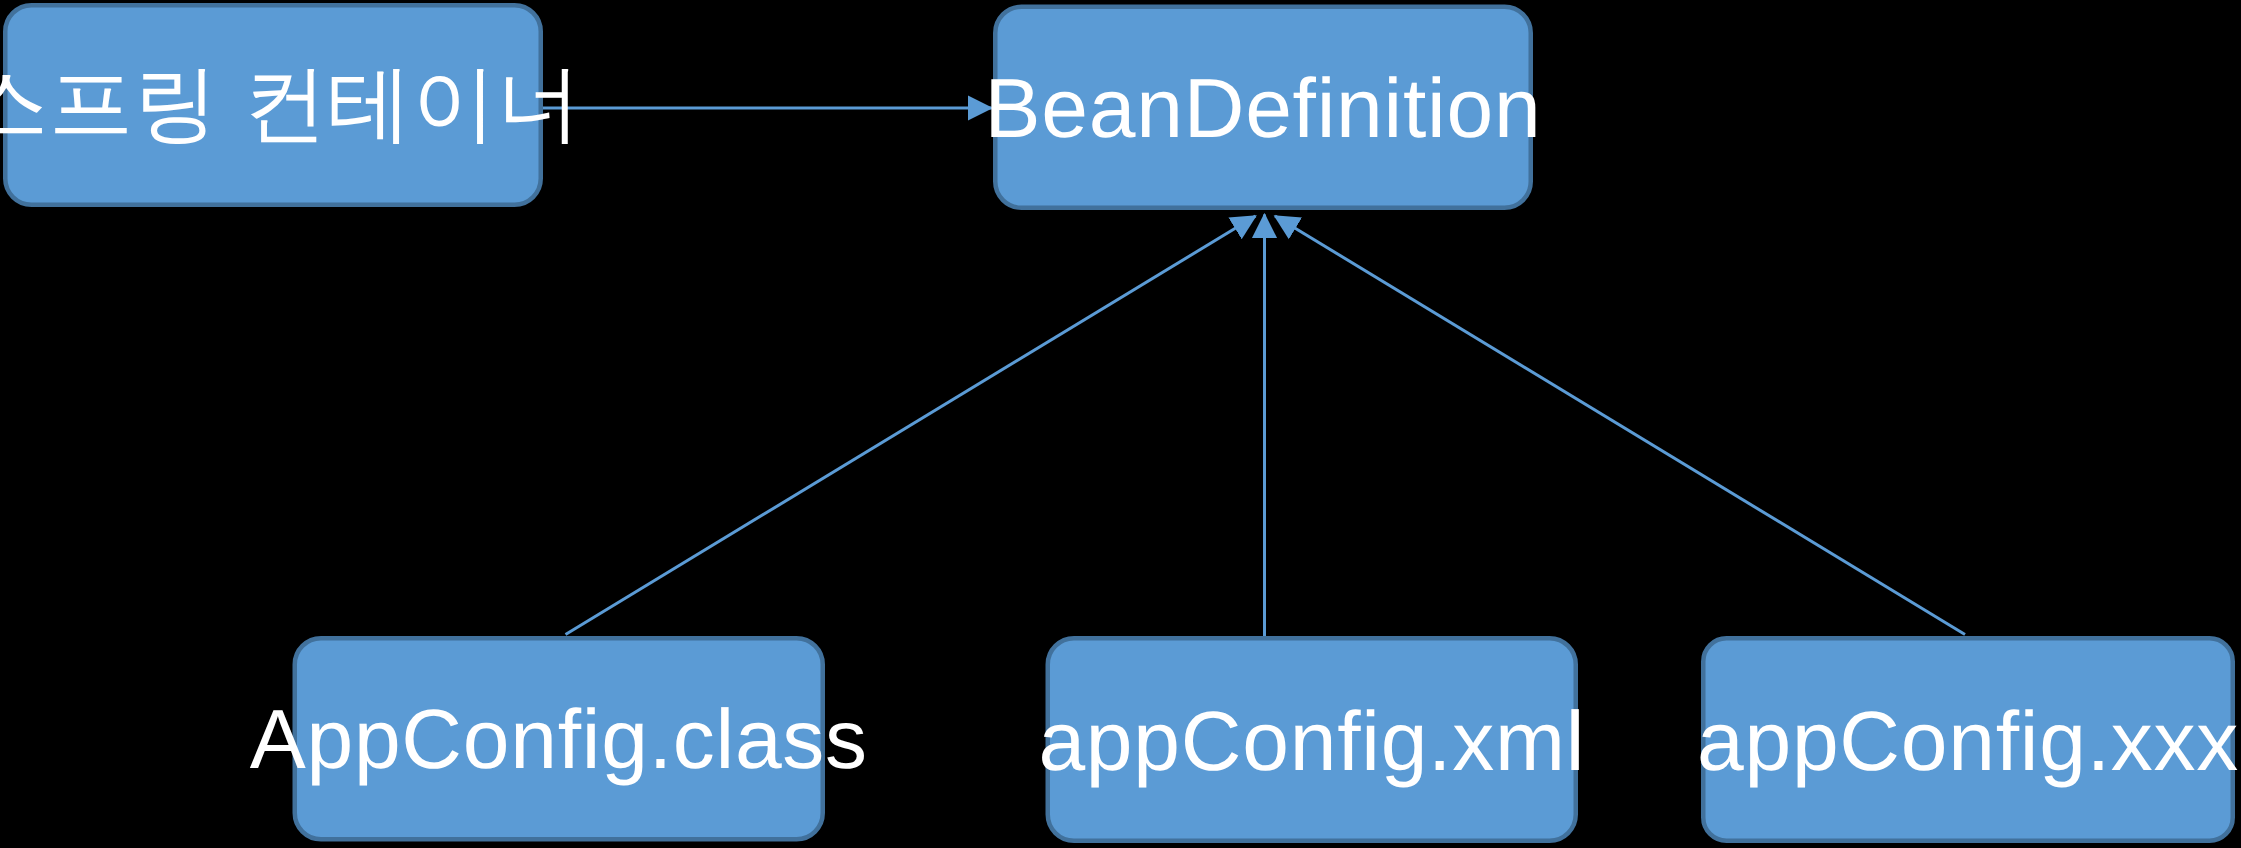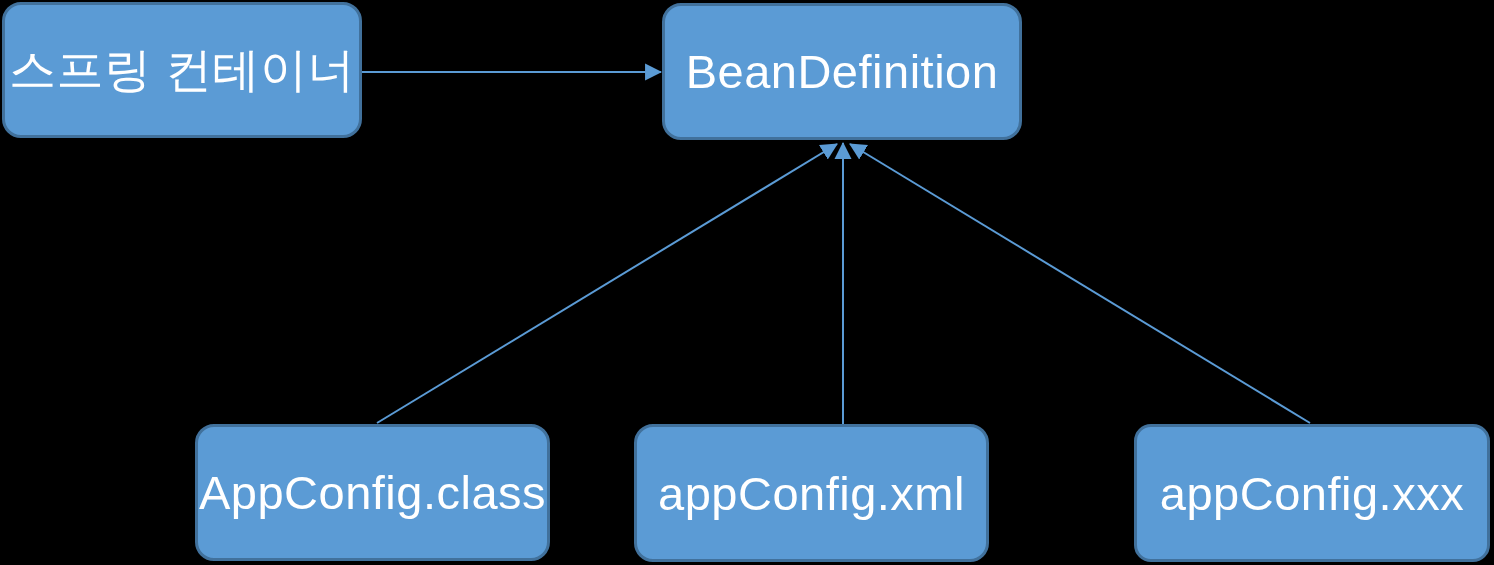--- a/index.html
+++ b/index.html
@@ -26,29 +26,29 @@
   .node {
     position: absolute;
     box-sizing: border-box;
     background: #5B9BD5;
     border: 3px solid #41719C;
     border-radius: 19px;
     color: #FFFFFF;
     display: flex;
     align-items: center;
     justify-content: center;
-    font-size: 47px;
+    font-size: 56px;
     font-weight: 400;
     letter-spacing: 0.5px;
     white-space: nowrap;
   }
   .node-spring-container { left: 2px;    top: 2px;   width: 360px; height: 136px; }
   .node-bean-definition  { left: 662px;  top: 3px;   width: 360px; height: 137px; }
   .node-appconfig-class  { left: 195px;  top: 424px; width: 355px; height: 137px; }
-  .node-appconfig-xml    { left: 634px;  top: 424px; width: 355px; height: 138px; }
+  .node-appconfig-xml    { left: 697px;  top: 424px; width: 355px; height: 138px; }
   .node-appconfig-xxx    { left: 1134px; top: 424px; width: 356px; height: 138px; border-radius: 17px; }
 </style>
 </head>
 <body>
 
 <div class="canvas">
 
   <svg class="connector-layer" width="1494" height="565" viewBox="0 0 1494 565" xmlns="http://www.w3.org/2000/svg">
     <defs>
       <marker id="arrowhead" markerUnits="userSpaceOnUse" viewBox="0 0 16 16" markerWidth="17" markerHeight="18" refX="15" refY="8" orient="auto">

